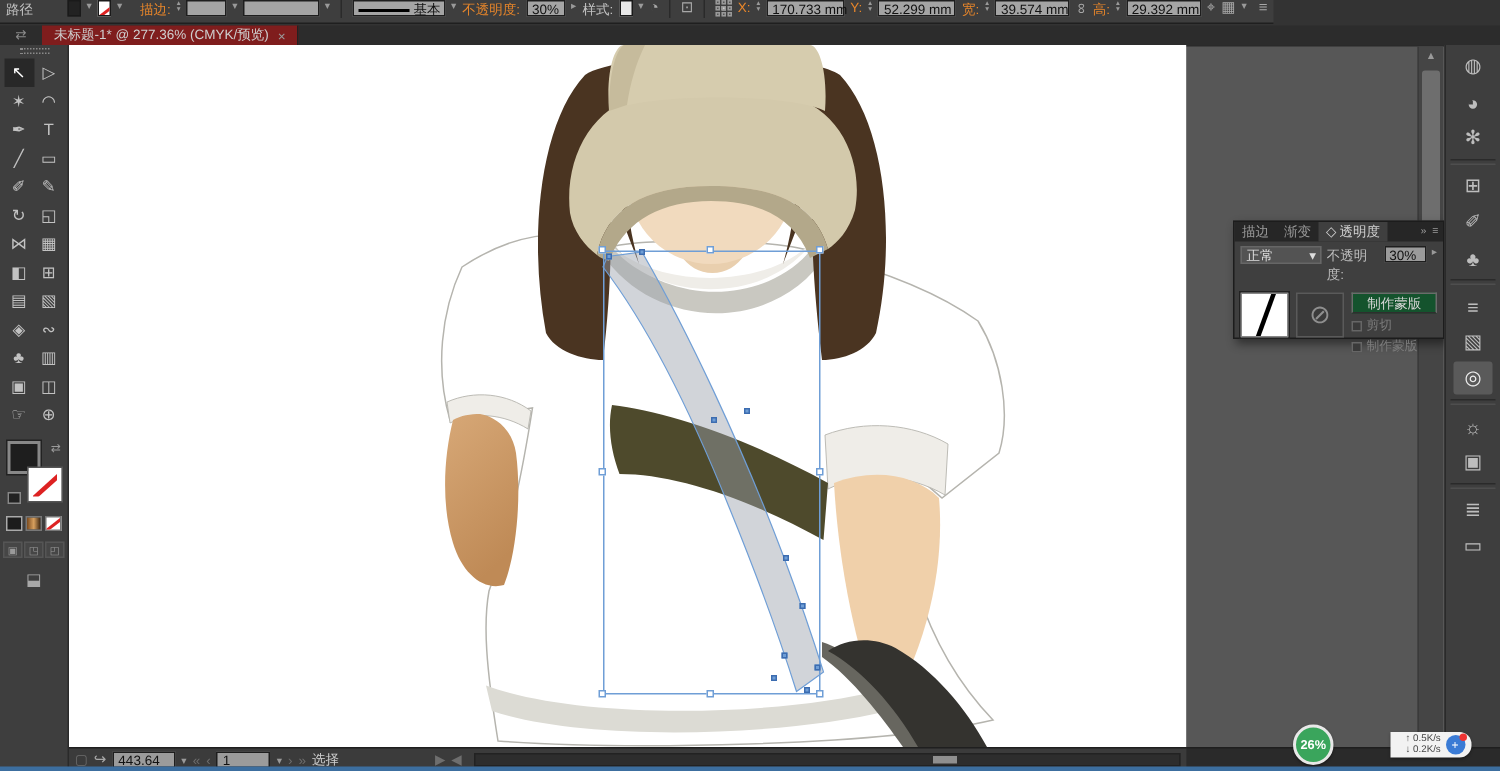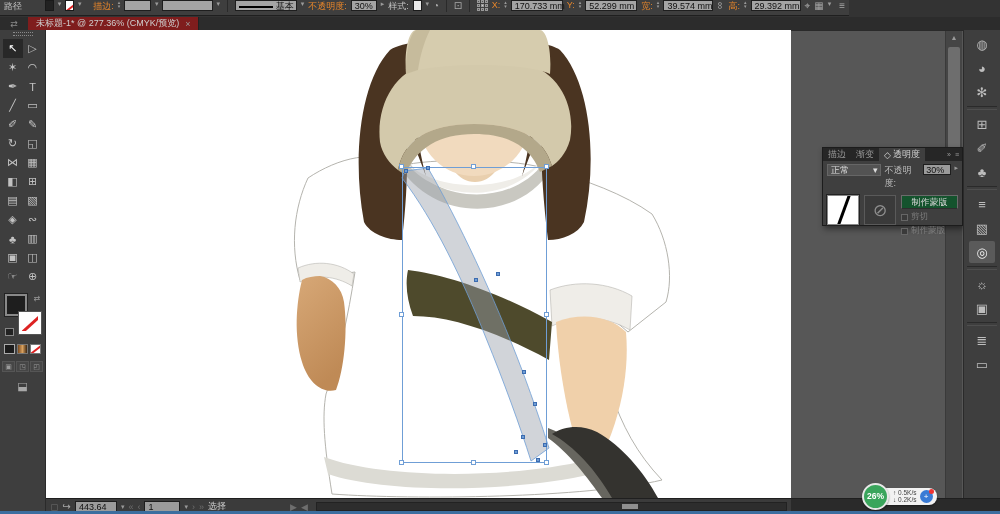--- a/index.html
+++ b/index.html
@@ -98,21 +98,21 @@
   .status-right { position:absolute; left:791px; top:498px; width:209px; height:16px; background:#2a2a2a; border-top:1px solid #1f1f1f; }
   .sb-dim { color:#6e6e6e; }
   .sb-field { background:#9b9b9b; color:#111; height:11px; line-height:11px; padding:0 3px; border:1px solid #1e1e1e; }
   .hscroll { flex:1; height:9px; background:#2d2d2d; border:1px solid #222; position:relative; margin-left:4px; }
   .hscroll .thumb { position:absolute; left:65%; top:1px; width:16px; height:5px; background:#8f8f8f; }
   .status-text { color:#cfcfcf; }
 
   .bottom-line { position:absolute; left:0; top:511px; width:1000px; height:3px; background:#3c6e9f; }
 
   
-  .badge { position:absolute; left:862px; top:482px; height:28px; display:flex; align-items:center; z-index:50; }
+  .badge { position:absolute; left:862px; top:482px; height:28px; display:flex; align-items:center; z-index:50;gap:44px; }
   .badge-circle { width:27px; height:27px; border-radius:50%; background:var(--badgeGreen); border:2px solid #e8e8e8; color:#fff; font-weight:bold; font-size:8.5px; display:flex; align-items:center; justify-content:center; z-index:2; box-shadow:0 1px 2px rgba(0,0,0,.4); }
   .badge-pill { margin-left:-6px; background:#f2f2f2; border-radius:0 8px 8px 0; height:17px; display:flex; align-items:center; padding:0 4px 0 10px; gap:3px; box-shadow:0 1px 2px rgba(0,0,0,.35); }
   .badge-lines { display:flex; flex-direction:column; line-height:7px; font-size:6.5px; color:#444; }
   .badge-blue { width:13px; height:13px; border-radius:50%; background:#3a7bd5; color:#fff; font-size:8px; display:flex; align-items:center; justify-content:center; position:relative; }
   .badge-blue:after { content:""; position:absolute; right:-1px; top:-1px; width:5px; height:5px; border-radius:50%; background:#e33; }
 </style>
 </head>
 <body>
 
 <div id="app">

